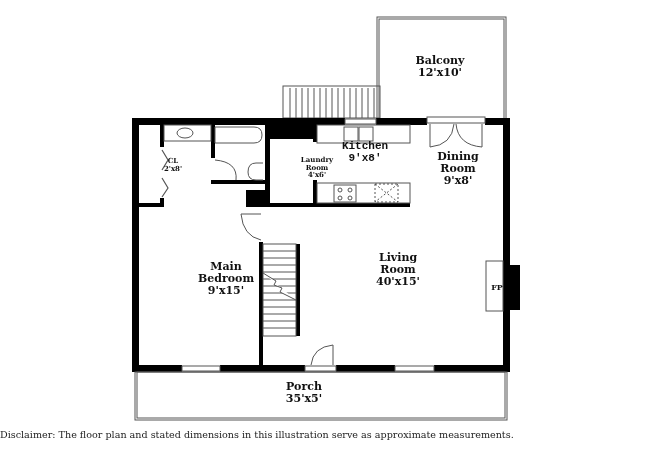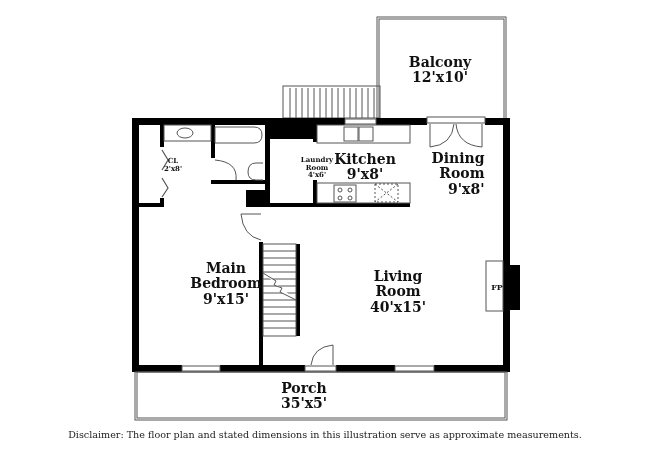--- a/index.html
+++ b/index.html
@@ -1,23 +1,23 @@
 <!DOCTYPE html>
 <html><head>
   <meta charset="utf-8">
   <style>
     html, body { margin:0; padding:0; background:#ffffff; }
     body { width:650px; height:473px; position:relative; overflow:hidden; font-family:"DejaVu Serif", serif; }
     #plan { position:absolute; left:0; top:0; width:650px; height:473px; }
     .lbl { position:absolute; text-align:center; color:#111; font-family:"DejaVu Serif", serif; font-weight:bold; line-height:1.1; transform:translateX(-50%); white-space:nowrap; }
     .lbl span { display:block; }
-    .l-big { font-size:14px; }
+    .l-big { font-size:11px; }
     .l-small { font-size:8px; }
     .l-tiny { font-size:7px; }
-    #disclaimer { position:absolute; left:0; width:650px; top:428px; text-align:center; font-family:"DejaVu Serif", serif; font-size:9.6px; color:#222; line-height:13px; }
+    #disclaimer { position:absolute; left:0; width:650px; top:428px; font-family:"DejaVu Serif", serif; font-size:9.6px; color:#222; line-height:13px; }
     #disclaimer span { display:block; }
   </style>
 </head>
 <body>
 
 <svg id="plan" viewBox="0 0 650 473" xmlns="http://www.w3.org/2000/svg">
 
   <g fill="none" stroke="#555" stroke-width="1">
     <rect x="377" y="17" width="129" height="103"></rect>
     <rect x="379" y="19" width="125" height="101"></rect>
@@ -171,35 +171,35 @@
 </div>
 <div class="lbl l-tiny" style="left:149px; top:157px;padding-left:48px;">
   <span>CL</span>
   <span>2'x8'</span>
 </div>
 <div class="lbl l-tiny" style="left:292px; top:156px;margin-left:25px;">
   <span>Laundry</span>
   <span>Room</span>
   <span>4'x6'</span>
 </div>
-<div class="lbl l-big" style="left:365px; top:152px;">
+<div class="lbl l-big" style="left:365px; top:140px;font-family:Liberation Mono, monospace;">
   <span>Kitchen</span>
   <span>9'x8'</span>
 </div>
-<div class="lbl l-big" style="left:458px; top:151px;text-align:right;">
+<div class="lbl l-big" style="left:458px; top:151px;">
   <span>Dining</span>
   <span>Room</span>
   <span>9'x8'</span>
 </div>
 <div class="lbl l-big" style="left:193px; top:261px;margin-left:33px;">
   <span>Main</span>
   <span>Bedroom</span>
   <span>9'x15'</span>
 </div>
-<div class="lbl l-big" style="left:398px; top:269px;">
+<div class="lbl l-big" style="left:398px; top:252px;">
   <span>Living</span>
   <span>Room</span>
   <span>40'x15'</span>
 </div>
 <div class="lbl l-small" style="left:494px; top:283px;padding-left:6px;">
   <span>FP</span>
 </div>
 <div class="lbl l-big" style="left:304px; top:381px;">
   <span>Porch</span>
   <span>35'x5'</span>

